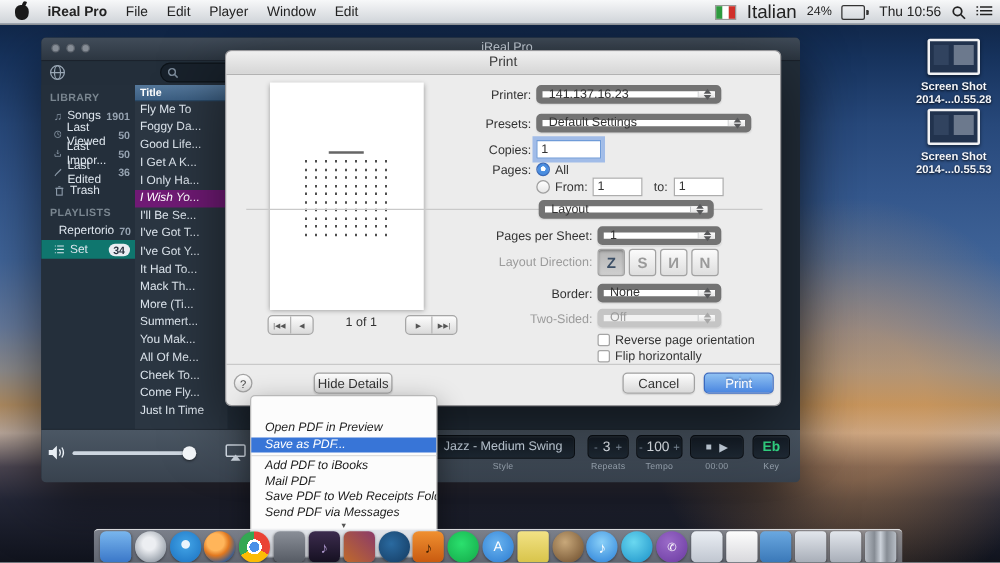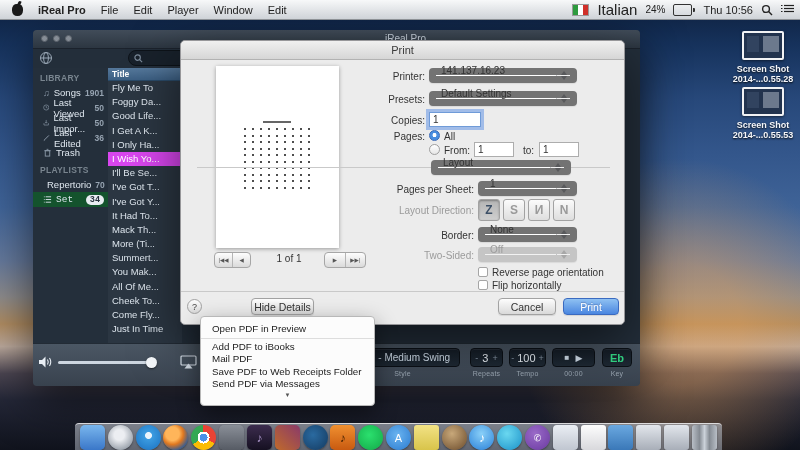--- a/index.html
+++ b/index.html
@@ -35,26 +35,26 @@
   .win-tb{position:absolute;left:0;top:0;right:0;height:18px;background:linear-gradient(#414c59,#2c3641);border-radius:4px 4px 0 0;border-bottom:1px solid #1b222c;}
   .dots{position:absolute;left:8px;top:5px;display:flex;gap:5px;}
   .dots i{width:7px;height:7px;border-radius:50%;background:#868d96;border:1px solid #5c636c;box-sizing:border-box;}
   .win-title{position:absolute;left:352px;top:3px;font-size:10px;color:#c6cfd9;}
   .globe{position:absolute;left:6px;top:21px;}
   .searchfield{position:absolute;left:95px;top:20px;width:120px;height:14px;background:#18212b;border:1px solid #0d1319;border-radius:8px;display:flex;align-items:center;padding-left:5px;}
   .sidebar{position:absolute;left:0;top:38px;width:75px;height:275px;background:#242f3b;overflow:hidden;}
   .sb-h{font-size:8.5px;font-weight:bold;color:#79858f;padding:5px 0 2px 7px;letter-spacing:.3px;}
   .sb-item{display:flex;align-items:center;height:15px;padding:0 4px 0 10px;font-size:9.5px;color:#dfe7ef;gap:4px;}
   .sb-item .cnt{margin-left:auto;font-size:8.5px;font-weight:bold;color:#96a3b1;}
-  .sb-item.sel{background:#14532d;font-family:Liberation Mono, monospace;}
+  .sb-item.sel{background:#0f766e;}
   .sb-item.sel .cnt{background:#e9edf2;color:#28323e;border-radius:7px;padding:0 4px;line-height:10px;}
   .songlist{position:absolute;left:75px;top:38px;width:74px;height:277px;background:#2b3642;overflow:hidden;}
   .sl-h{height:12px;background:linear-gradient(#55789b,#3c5f83);color:#fff;font-size:8.5px;font-weight:bold;line-height:12px;padding-left:4px;border-bottom:1px solid #2a4a68;}
   .sl-row{height:14.2px;line-height:14.2px;font-size:9.5px;color:#dde5ed;padding-left:4px;white-space:nowrap;overflow:hidden;}
-  .sl-row.sel{background:#d946ef;color:#fff;}
+  .sl-row.sel{background:#701a75;color:#fff;font-style:italic;}
   .strip{position:absolute;left:149px;top:295px;width:458px;height:18px;background:#1c2631;overflow:hidden;}
   .strip .ptxt{position:absolute;left:168px;top:2px;font-size:10px;color:#e9eff5;}
   .strip .lblock{position:absolute;left:225px;top:0;width:35px;height:15px;background:#c6cbd1;}
   .strip .bline{position:absolute;left:0;bottom:0;width:282px;height:3px;background:#2f7fd0;}
   .ptoolbar{position:absolute;left:0;top:313px;width:607px;height:42px;background:linear-gradient(#4b5764,#38424e);border-top:1px solid #222b35;border-radius:0 0 4px 4px;}
   .vol-track{position:absolute;left:25px;top:17px;width:97px;height:3px;background:#cdd6e0;border-radius:2px;}
   .vol-knob{position:absolute;left:113px;top:13px;width:11px;height:11px;border-radius:50%;background:#f4f7fa;box-shadow:0 1px 2px rgba(0,0,0,.5);}
   .pbtn{position:absolute;top:4px;height:19px;background:linear-gradient(#151d27,#1f2a35);border:1px solid #0b1016;border-radius:4px;box-shadow:inset 0 1px 0 rgba(255,255,255,.07);display:flex;align-items:center;justify-content:center;color:#d5e2ef;font-size:10px;box-sizing:border-box;gap:6px;}
   .plab{position:absolute;top:26px;font-size:7px;color:#9aa6b2;text-align:center;letter-spacing:.2px;}
   .sign{color:#8a98a8;font-size:9px;}
@@ -64,41 +64,41 @@
   .dlg{left:180px;top:40px;width:445px;height:285px;z-index:20;background:#ececec;border:1px solid #97979a;border-radius:5px;box-shadow:0 18px 50px rgba(0,0,0,.55);box-sizing:border-box;font-size:10px;color:#333;}
   .dlg-tb{position:absolute;left:0;top:0;right:0;height:18px;background:linear-gradient(#f0f0f0,#d6d6d6);border-bottom:1px solid #b2b2b2;border-radius:5px 5px 0 0;text-align:center;line-height:18px;font-size:11px;color:#3b3b3b;}
   .page{position:absolute;left:35px;top:25px;width:123px;height:182px;background:#fff;box-shadow:0 1px 4px rgba(0,0,0,.35);}
   .mtitle{height:2px;width:28px;margin:0 auto 5px;background:#666;}
   .mline{height:2px;margin:4.5px 0;background:repeating-linear-gradient(90deg,#4e4e4e 0 2px,transparent 2px 8px);}
   .seg{position:absolute;height:14px;display:flex;border:1px solid #a6a6a6;border-radius:4px;overflow:hidden;background:linear-gradient(#fdfdfd,#dadada);}
   .seg span{flex:1;display:flex;align-items:center;justify-content:center;font-size:5.5px;color:#555;}
   .seg span + span{border-left:1px solid #b5b5b5;}
   .lbl{position:absolute;text-align:right;}
   .lbl.dis{color:#9b9b9b;}
-  .dd{position:absolute;height:15px;background:#fff;border:7px solid #737373;border-radius:4px;display:flex;align-items:flex-end;padding-left:5px;box-sizing:border-box;box-shadow:0 1px 1px rgba(0,0,0,.08);}
+  .dd{position:absolute;height:15px;background:#fff;border:5px solid #737373;border-radius:4px;display:flex;align-items:center;padding-left:5px;box-sizing:border-box;box-shadow:0 1px 1px rgba(0,0,0,.08);}
   .dd .stp{margin-left:auto;width:13px;align-self:stretch;border-left:1px solid #c3c5c7;display:flex;flex-direction:column;align-items:center;justify-content:center;gap:1px;background:linear-gradient(#fcfcfc,#e4e4e4);border-radius:0 3px 3px 0;}
   .tri-u{width:0;height:0;border-left:3px solid transparent;border-right:3px solid transparent;border-bottom:4px solid #58595b;}
   .tri-d{width:0;height:0;border-left:3px solid transparent;border-right:3px solid transparent;border-top:4px solid #58595b;}
   .dd.dis{background:#f2f2f2;color:#9b9b9b;border-color:#c5c5c5;}
   .dd.dis .tri-u{border-bottom-color:#a7a7a7;}.dd.dis .tri-d{border-top-color:#a7a7a7;}
   .field{position:absolute;height:15px;background:#fff;border:1px solid #adadad;box-sizing:border-box;font-size:10px;padding-left:3px;line-height:13px;}
   .field.focus{border:1px solid #6f9bd8;box-shadow:0 0 0 3px rgba(100,150,230,.55);}
   .radio{position:absolute;width:11px;height:11px;border-radius:50%;box-sizing:border-box;background:linear-gradient(#fff,#e6e6e6);border:1px solid #9f9f9f;}
   .radio.on{background:radial-gradient(circle at 50% 45%,#fff 0 1.8px,#4a8ee0 2.2px 100%);border:1px solid #3a6ab8;}
   .chk{position:absolute;width:10px;height:10px;background:#fff;border:1px solid #a5a5a5;border-radius:2px;box-sizing:border-box;}
   .sepline{position:absolute;height:1px;background:#c9c9c9;}
   .ldbtn{position:absolute;width:22px;height:22px;border:1px solid #a2a2a2;border-radius:3px;background:linear-gradient(#fbfbfb,#dedede);display:flex;align-items:center;justify-content:center;font-size:12px;font-weight:bold;color:#9a9a9a;box-sizing:border-box;}
   .ldbtn.on{background:linear-gradient(#b4b4b4,#cfcfcf);box-shadow:inset 0 1px 2px rgba(0,0,0,.3);color:#3c4f66;}
   .btn{position:absolute;height:17px;background:linear-gradient(#fdfdfd,#d9d9d9);border:1px solid #a2a2a2;border-radius:4px;display:flex;align-items:center;justify-content:center;font-size:10.5px;color:#333;box-sizing:border-box;box-shadow:0 1px 1px rgba(0,0,0,.1);}
   .btn.primary{background:linear-gradient(#8fc1f2,#4a86e0);border-color:#3a6ac0;color:#fff;text-shadow:0 -1px 1px rgba(0,0,60,.25);}
   .helpb{position:absolute;width:15px;height:15px;border-radius:50%;background:linear-gradient(#fdfdfd,#d9d9d9);border:1px solid #a2a2a2;display:flex;align-items:center;justify-content:center;font-size:9px;color:#444;box-sizing:border-box;}
   .dda{width:0;height:0;border-left:3px solid transparent;border-right:3px solid transparent;border-top:4px solid #555;margin-left:4px;}
 
   
-  .menu{left:200px;top:316px;width:175px;z-index:30;background:#fcfcfc;border:1px solid #b8b8b8;border-radius:4px;box-shadow:0 8px 22px rgba(0,0,0,.45);padding:6px 0;box-sizing:border-box;}
+  .menu{left:200px;top:316px;width:150px;z-index:30;background:#fcfcfc;border:1px solid #b8b8b8;border-radius:4px;box-shadow:0 8px 22px rgba(0,0,0,.45);padding:20px 0;box-sizing:border-box;font-style:italic;}
   .mi{height:12.5px;line-height:12.5px;font-size:9.8px;color:#1c1c1c;padding-left:11px;white-space:nowrap;overflow:hidden;}
   .mi.sel{background:#3875d7;color:#fff;}
   .msep{height:1px;background:#ddd;margin:2px 0;}
   .marrow{text-align:center;font-size:6px;color:#555;height:8px;line-height:8px;}
 
   
   .dock{left:75px;top:423px;width:647px;height:27px;z-index:40;background:linear-gradient(rgba(205,211,221,.55),rgba(150,156,168,.6));border-top:1px solid rgba(255,255,255,.75);border-radius:4px 4px 0 0;}
   .dock-row{position:absolute;left:5px;right:5px;bottom:1px;display:flex;justify-content:space-between;align-items:flex-end;}
   .dk{width:25px;height:25px;border-radius:5px;box-shadow:0 1px 2px rgba(0,0,0,.4);display:flex;align-items:center;justify-content:center;font-size:12px;}
   .rnd{border-radius:50%;}
@@ -298,21 +298,21 @@
     <div class="lbl" style="left:120px;top:30px;width:124px;text-align:right;">Printer:</div>
     <div class="dd" style="left:248px;top:27px;width:148px;">
       <span>141.137.16.23</span>
       <span class="stp">
           <i class="tri-u"></i>
           <i class="tri-d"></i>
         </span>
     </div>
 
     <div class="lbl" style="left:120px;top:53px;width:124px;">Presets:</div>
-    <div class="dd" style="left:248px;top:50px;width:148px;">
+    <div class="dd" style="left:248px;top:50px;width:172px;">
       <span>Default Settings</span>
       <span class="stp">
           <i class="tri-u"></i>
           <i class="tri-d"></i>
         </span>
     </div>
 
     <div class="lbl" style="left:120px;top:74px;width:124px;">Copies:</div>
     <div class="field focus" style="left:248px;top:71px;width:52px;">1</div>
 
@@ -379,20 +379,21 @@
       <span>PDF</span>
         <i class="dda"></i>
     </div>
     <div class="btn" style="left:70px;top:257px;width:63px;">Hide Details</div>
     <div class="btn" style="left:317px;top:257px;width:58px;">Cancel</div>
     <div class="btn primary" style="left:382px;top:257px;width:56px;">Print</div>
   </div>
 
   <div class="abs menu">
     <div class="mi">Open PDF in Preview</div>
+    <div class="mi sel">Save as PDF...</div>
     <div class="msep"></div>
     <div class="mi">Add PDF to iBooks</div>
     <div class="mi">Mail PDF</div>
     <div class="mi">Save PDF to Web Receipts Folder</div>
     <div class="mi">Send PDF via Messages</div>
     <div class="marrow">▼</div>
   </div>
 
   <div class="abs menubar">
     <div class="mb-left">

